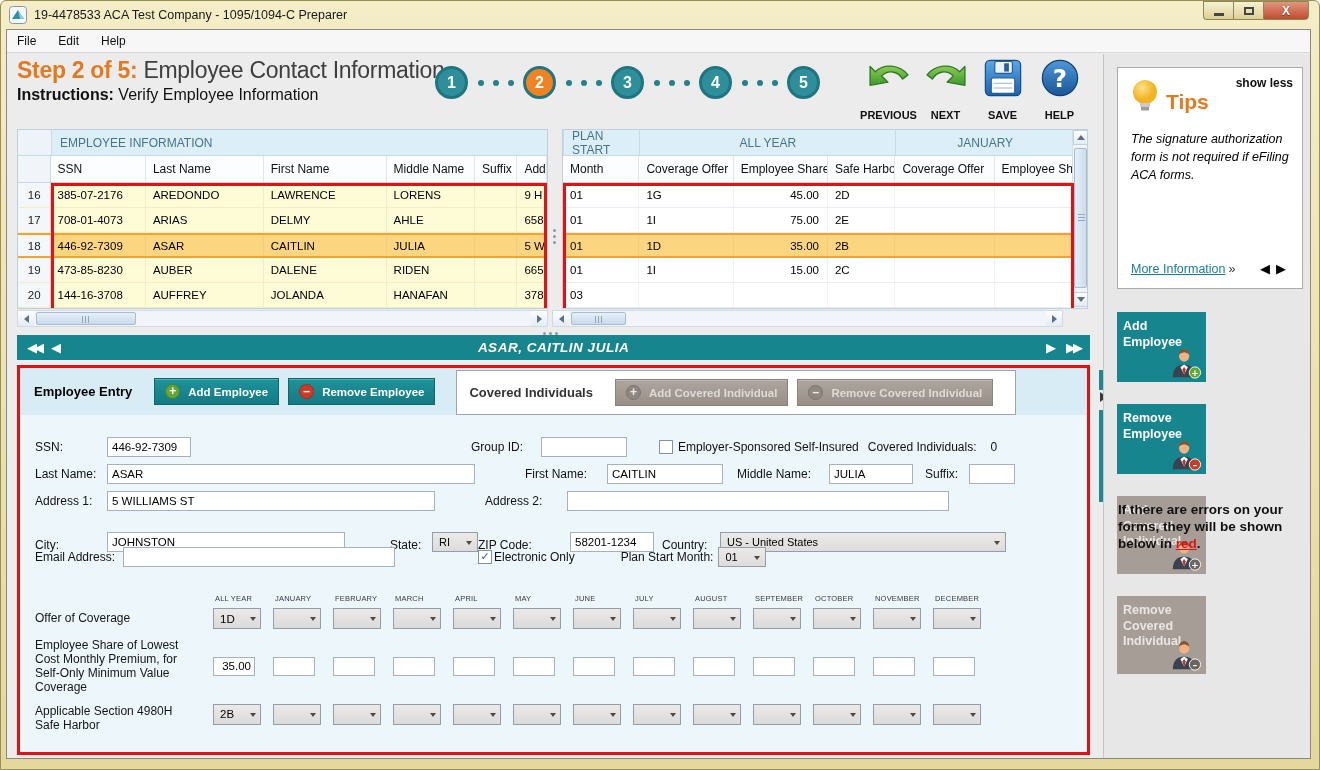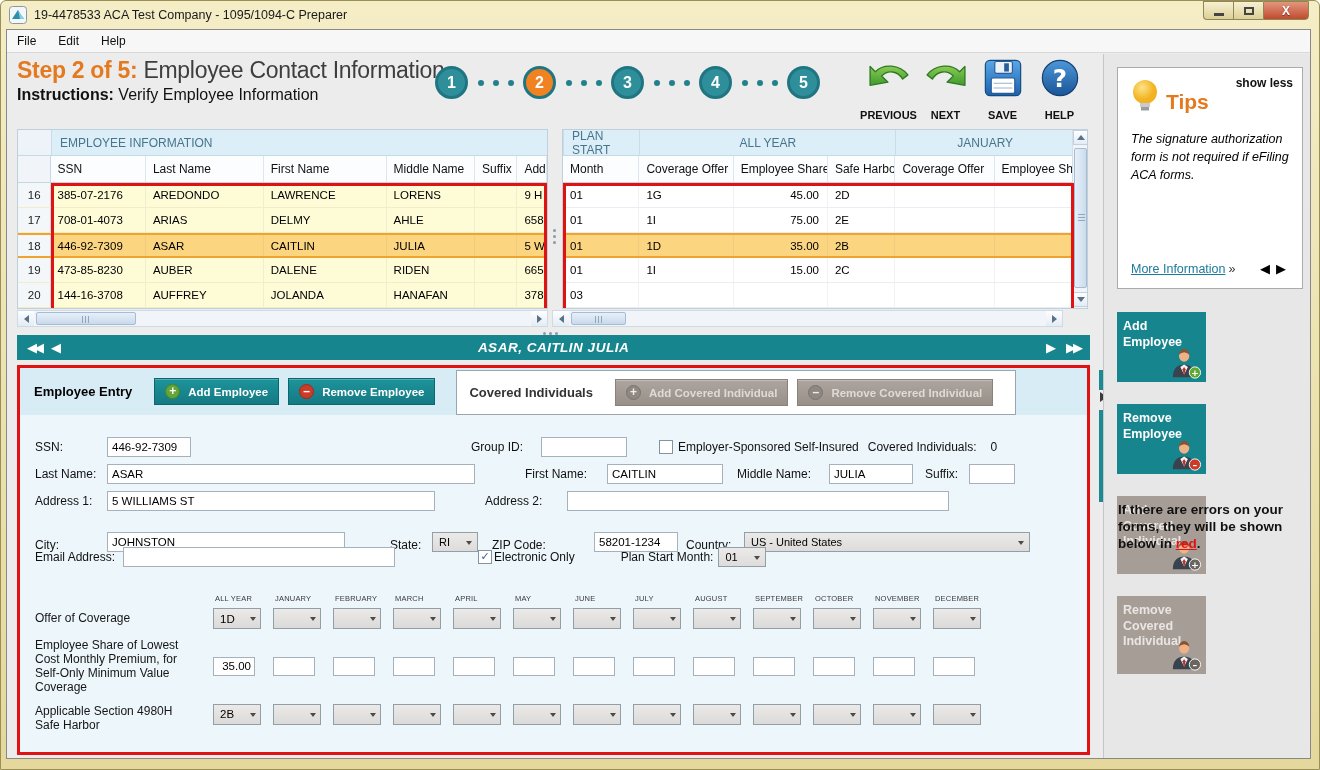--- a/index.html
+++ b/index.html
@@ -521,22 +521,22 @@
           <span class="finput" style="width:328px;">5 WILLIAMS ST</span>
           <span class="flabel" style="margin-left:50px;width:74px;">Address 2:</span>
           <span class="finput" style="width:382px;margin-left:8px;"></span>
         </div>
 
         <div class="frow" style="top:163px;align-items:flex-end;">
           <span class="flabel" style="width:72px;">City:</span>
           <span class="finput" style="width:238px;">JOHNSTON</span>
           <span class="flabel" style="margin-left:45px;width:38px;">State:</span>
           <span class="fselect" style="width:46px;margin-left:4px;">RI</span>
-          <span class="flabel" style="margin-left:14px;width:58px;">ZIP Code:</span>
-          <span class="finput" style="width:84px;margin-left:44px;">58201-1234</span>
+          <span class="flabel" style="width:58px;">ZIP Code:</span>
+          <span class="finput" style="width:84px;margin-left:34px;">58201-1234</span>
           <span class="flabel" style="margin-left:8px;width:52px;">Country:</span>
           <span class="fselect" style="width:286px;margin-left:6px;">US - United States</span>
         </div>
 
         <div class="frow" style="top:178px;">
           <span class="flabel" style="width:86px;">Email Address:</span>
           <span class="finput" style="width:272px;margin-left:2px;"></span>
           <span class="cb" style="margin-left:83px;">✓</span>
           <span class="cblabel" style="margin-left:2px;">Electronic Only</span>
           <span class="flabel" style="margin-left:46px;">Plan Start Month:</span>

